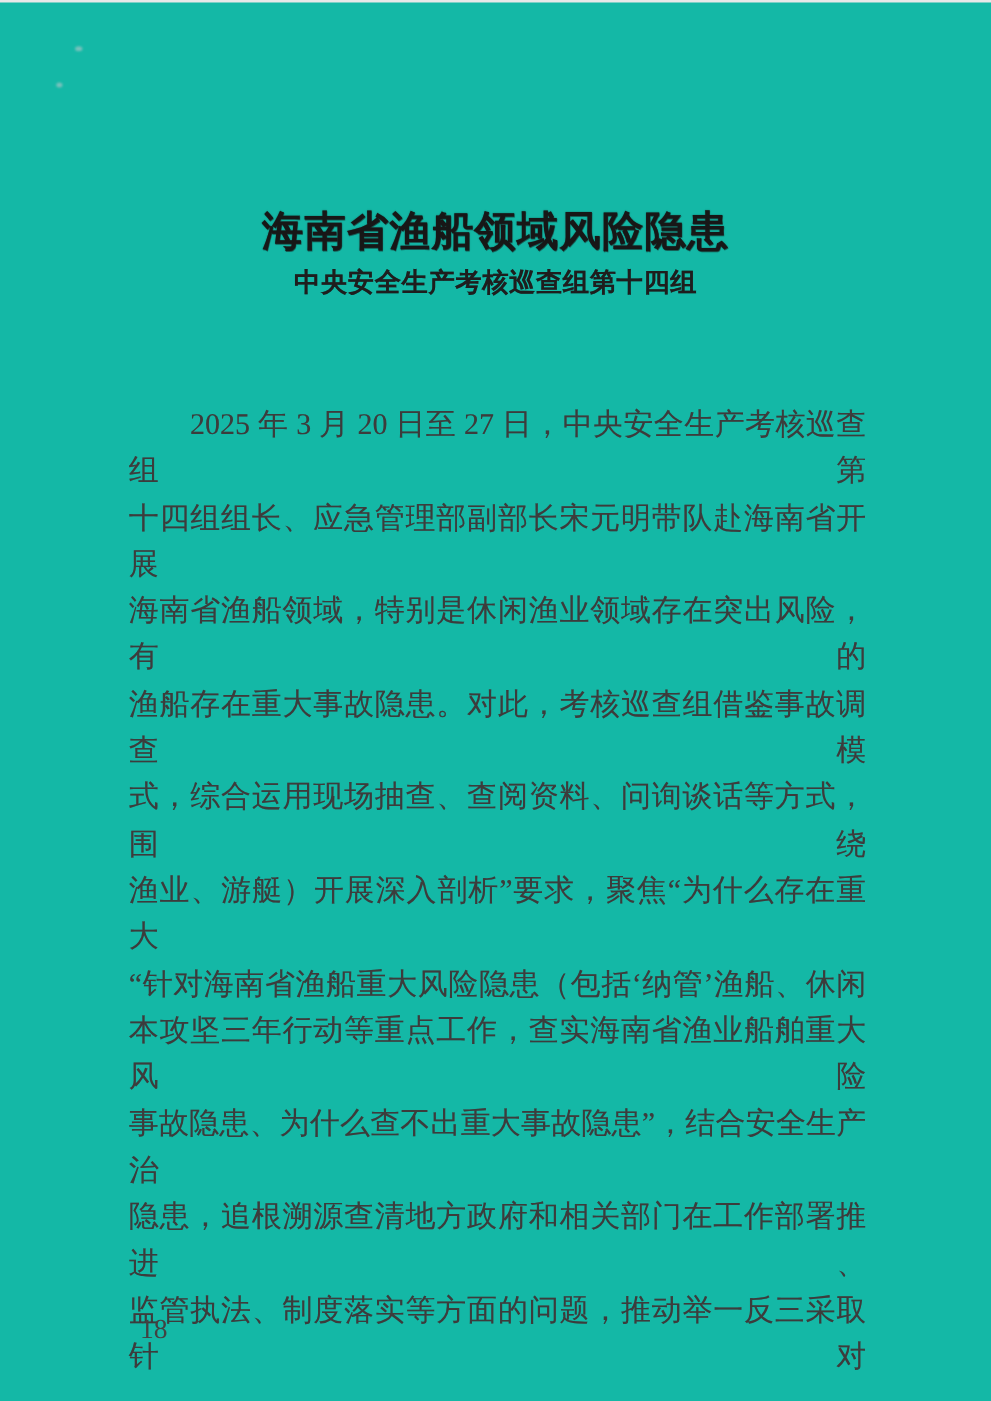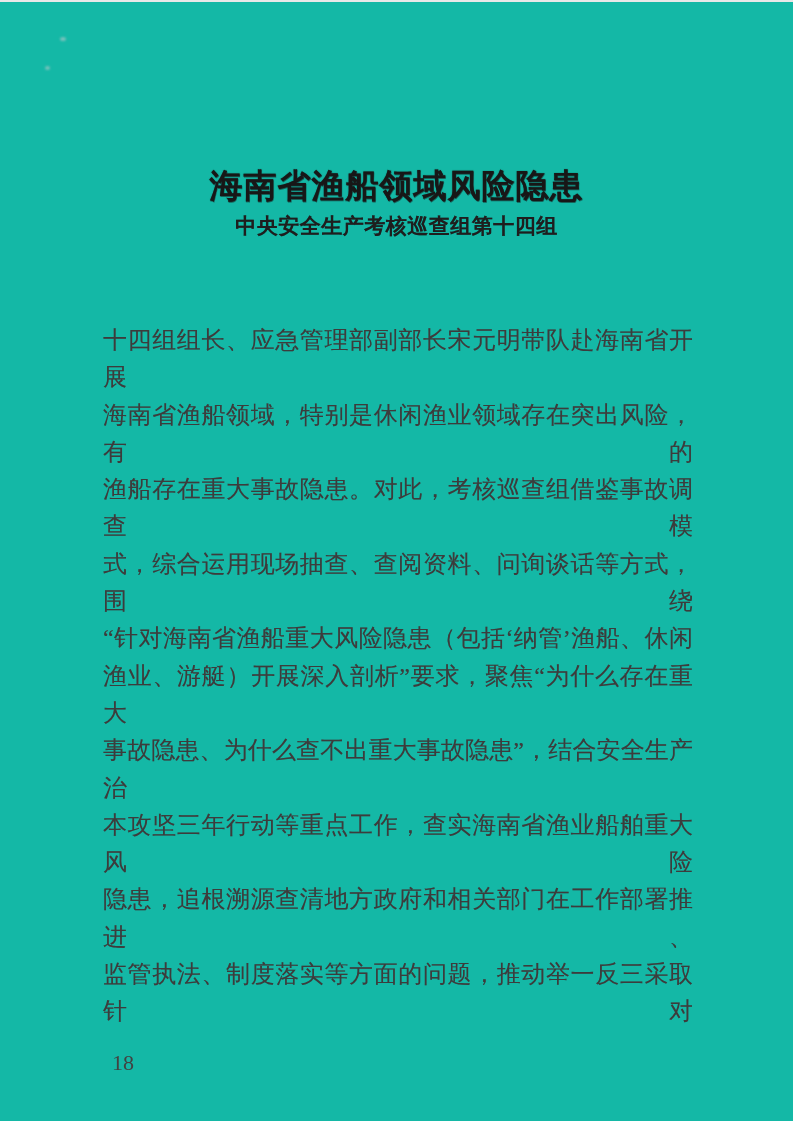--- a/index.html
+++ b/index.html
@@ -86,28 +86,29 @@
 
   <div class="speck s1"></div>
   <div class="speck s2"></div>
 
   <div class="title-block">
     <div class="title-line">海南省渔船领域风险隐患</div>
     <div class="byline">中央安全生产考核巡查组第十四组</div>
   </div>
 
   <div class="body-block">
+    <div class="bline jl indent">2025 年 3 月 20 日至 27 日，中央安全生产考核巡查组第</div>
     <div class="bline jl">十四组组长、应急管理部副部长宋元明带队赴海南省开展</div>
     <div class="bline jl">海南省渔船领域，特别是休闲渔业领域存在突出风险，有的</div>
     <div class="bline jl">渔船存在重大事故隐患。对此，考核巡查组借鉴事故调查模</div>
     <div class="bline jl">式，综合运用现场抽查、查阅资料、问询谈话等方式，围绕</div>
+    <div class="bline jl">渔业、游艇）开展深入剖析”要求，聚焦“为什么存在重大</div>
     <div class="bline jl">“针对海南省渔船重大风险隐患（包括‘纳管’渔船、休闲</div>
-    <div class="bline jl">渔业、游艇）开展深入剖析”要求，聚焦“为什么存在重大</div>
+    <div class="bline jl">本攻坚三年行动等重点工作，查实海南省渔业船舶重大风险</div>
     <div class="bline jl">事故隐患、为什么查不出重大事故隐患”，结合安全生产治</div>
-    <div class="bline jl">本攻坚三年行动等重点工作，查实海南省渔业船舶重大风险</div>
     <div class="bline jl">隐患，追根溯源查清地方政府和相关部门在工作部署推进、</div>
     <div class="bline jl">监管执法、制度落实等方面的问题，推动举一反三采取针对</div>
 
   </div>
 
   <div class="page-number">18</div>
 
 </div>
 
 </body></html>

